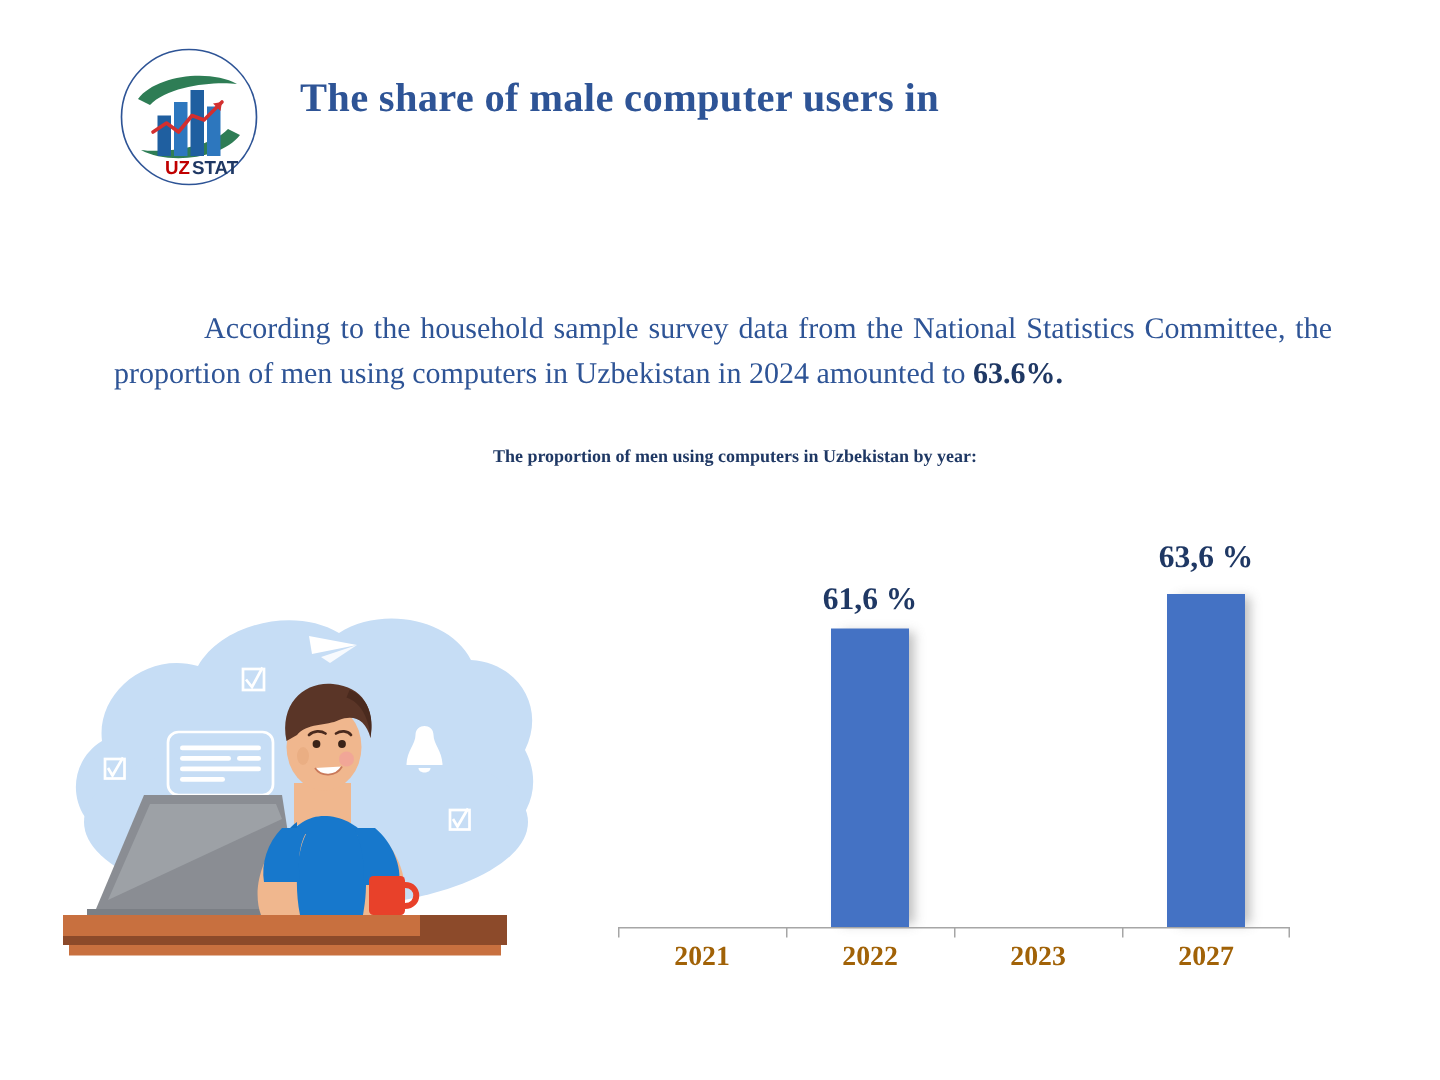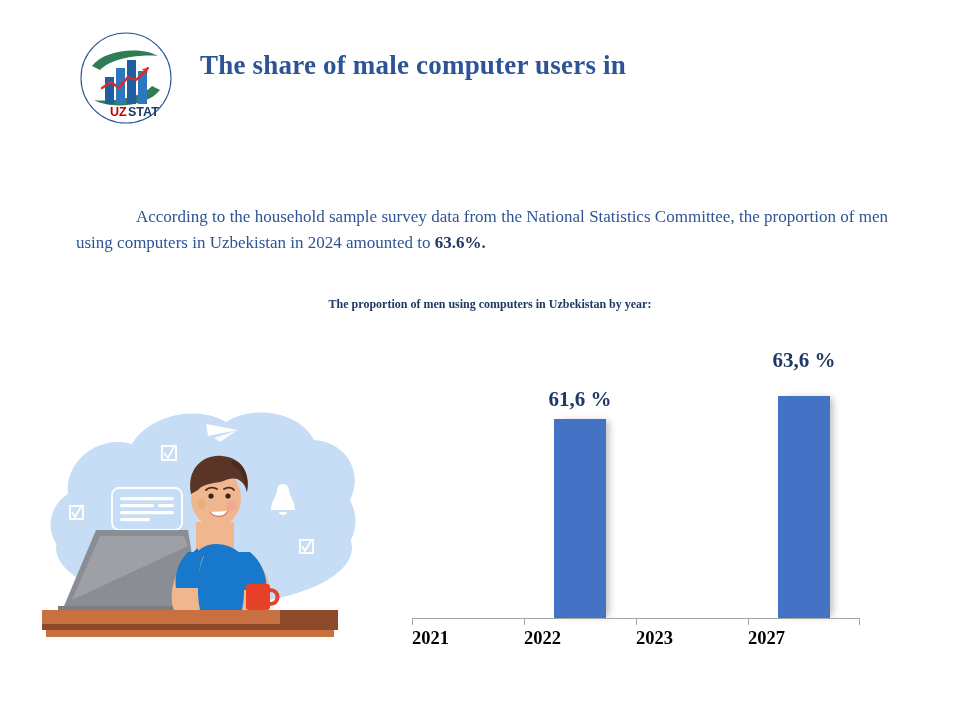--- a/index.html
+++ b/index.html
@@ -39,21 +39,21 @@
     color: #2E5496;
     letter-spacing: 0.2px;
   }
 
   
   .para {
     position: absolute;
     left: 76px;
     top: 176px;
     width: 812px;
-    font-size: 17px;
+    font-size: 20px;
     line-height: 1.52;
     color: #2E5496;
     text-align: justify;
     text-indent: 60px;
     margin-top: 28px;
   }
   .para b { font-weight: bold; color: #1F3864; }
 
   
   .chart-heading {
@@ -142,24 +142,24 @@
     position: absolute;
     left: 0;
     top: 262px;
     width: 448px;
     height: 30px;
   }
   .cat {
     position: absolute;
     top: 0;
     width: 112px;
-    text-align: left;
+    text-align: center;
     font-size: 18.5px;
     font-weight: bold;
-    color: #000000;
+    color: #a16207;
   }
   .cat.c0 { left: 0; }
   .cat.c1 { left: 112px; }
   .cat.c2 { left: 224px; }
   .cat.c3 { left: 336px; }
 </style>
 </head>
 <body>
 
 <div class="logo">
@@ -266,21 +266,21 @@
   <div class="plot">
 
 
     <div class="bar-slot s1">
       <div class="bar-value" style="bottom:206px">61,6 %</div>
       <div class="bar" style="height:199px"></div>
     </div>
 
 
     <div class="bar-slot s3">
-      <div class="bar-value" style="bottom:245px">63,6 %</div>
+      <div class="bar-value" style="bottom:234px">63,6 %</div>
       <div class="bar" style="height:222px"></div>
     </div>
 
     <div class="axis"></div>
     <div class="tick" style="left:0px"></div>
     <div class="tick" style="left:112px"></div>
     <div class="tick" style="left:224px"></div>
     <div class="tick" style="left:336px"></div>
     <div class="tick" style="left:447px"></div>
 

